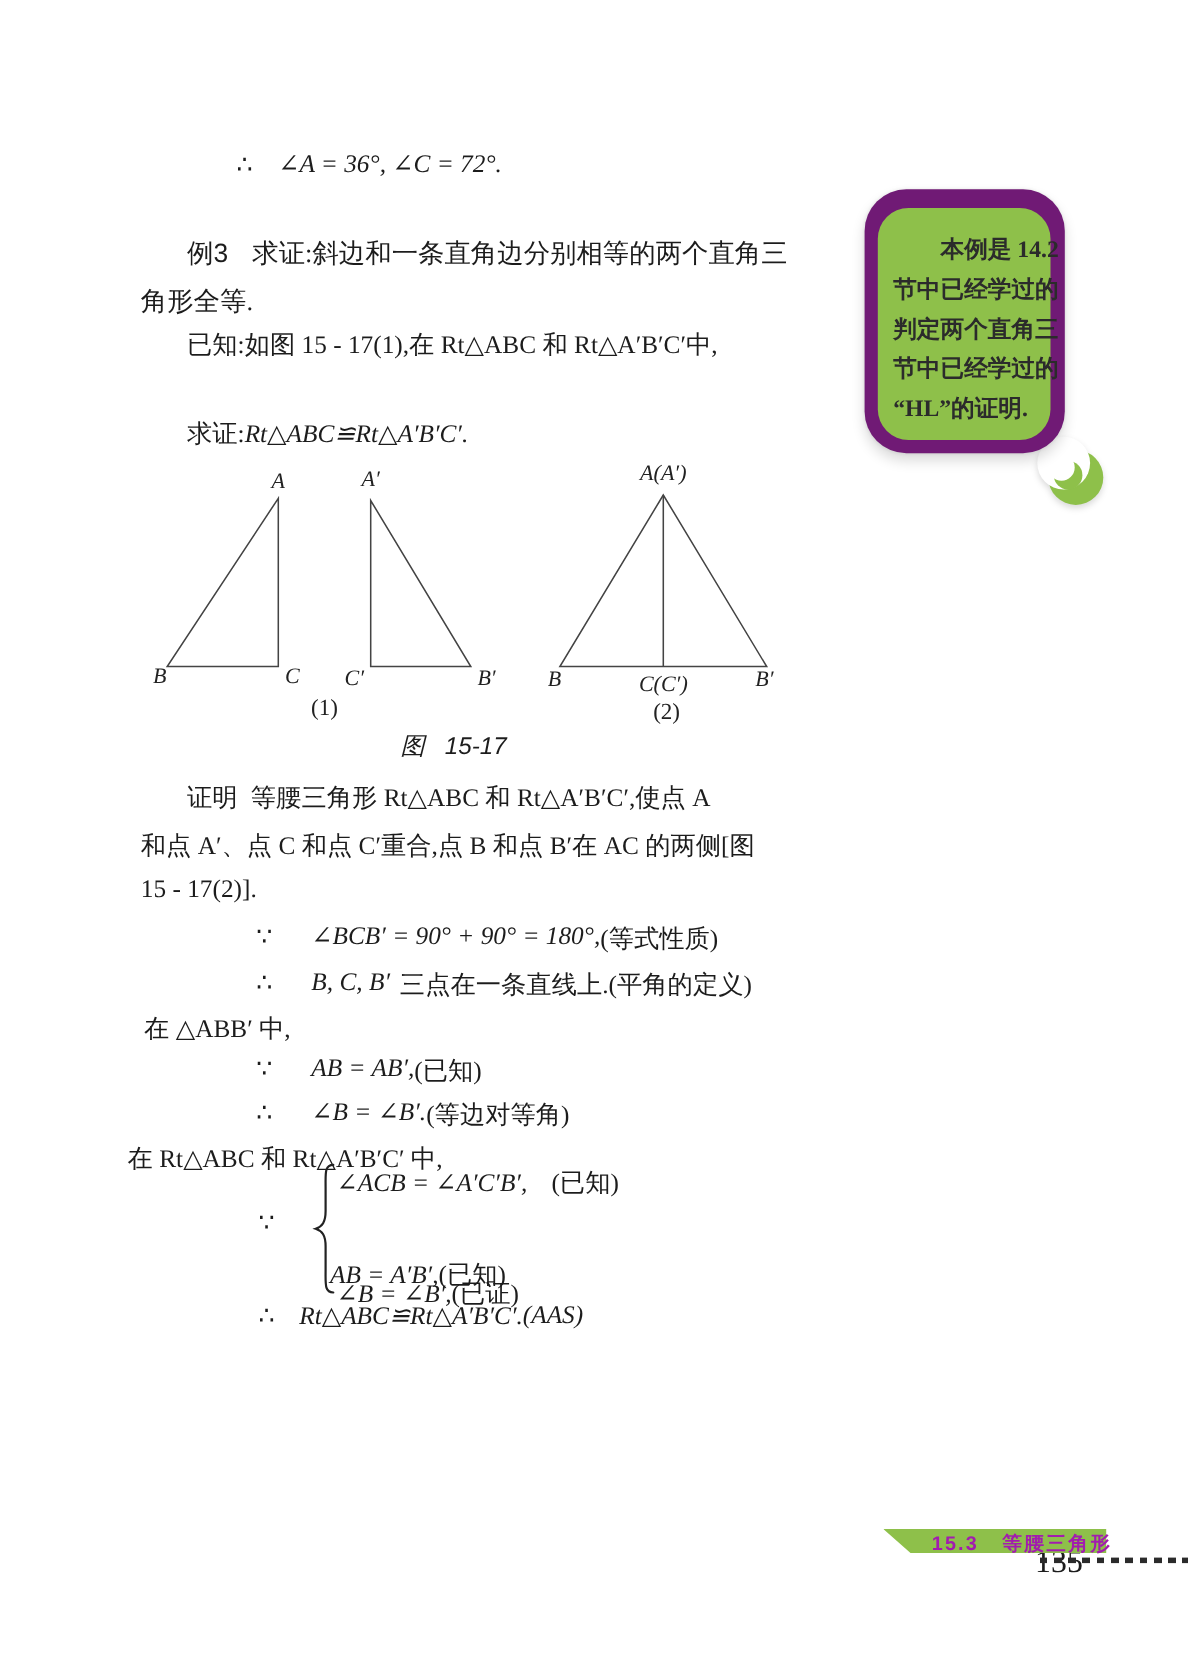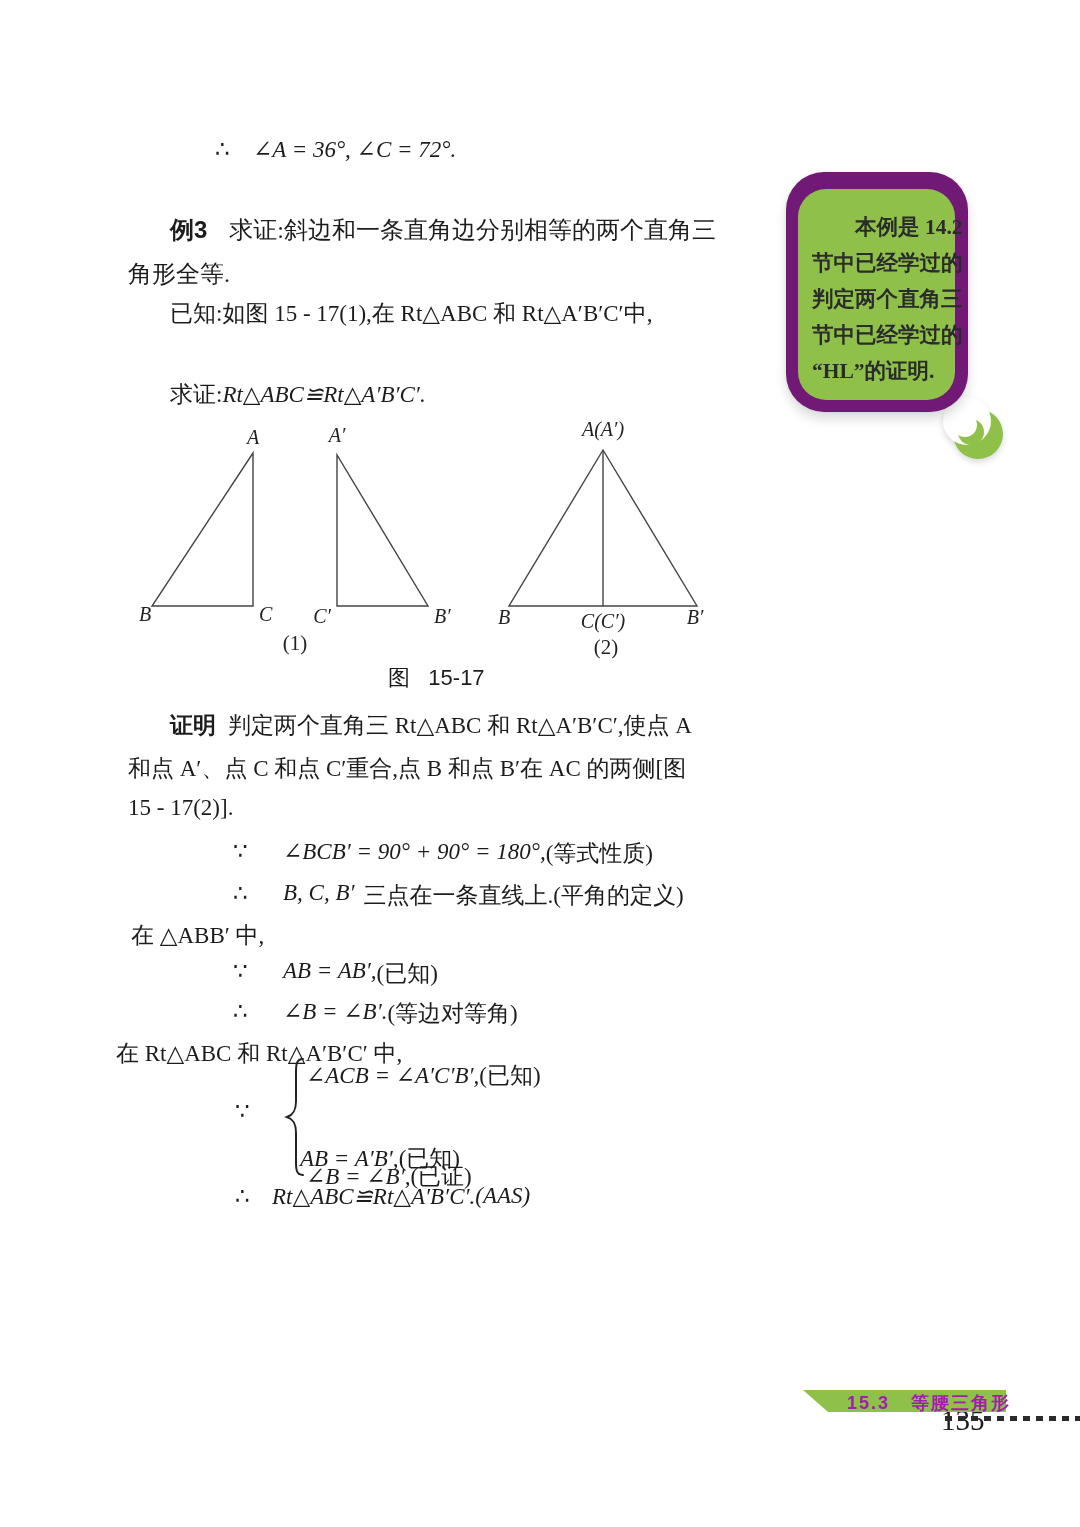--- a/index.html
+++ b/index.html
@@ -1,20 +1,20 @@
 <!DOCTYPE html>
 <html><head>
 <meta charset="utf-8">
 <style>
   html,body{margin:0;padding:0;background:#ffffff;}
   #page{position:relative;width:1080px;height:1527px;background:#ffffff;overflow:hidden;
         font-family:"Liberation Serif","DejaVu Serif",serif;color:#1c1c1c;}
   .abs{position:absolute;white-space:nowrap;}
   .math{font-family:"Liberation Serif","DejaVu Serif",serif;font-style:italic;}
-  .hei{font-family:"Liberation Sans","DejaVu Sans",sans-serif;font-weight:bold;}
+  .hei{font-family:"Liberation Sans","DejaVu Sans",sans-serif;font-weight:normal;}
   .body-size{font-size:23px;}
   .row{display:flex;align-items:baseline;}
   
   .srow{position:absolute;left:233px;}
   .srow .mark{position:absolute;left:0;top:0;font-size:23px;}
   .srow .content{position:absolute;left:50px;top:0;display:flex;white-space:nowrap;font-size:23px;}
   .reason{font-style:normal;}
   .midgap{margin-left:9px;font-style:normal;}
   
   .bubble-outer{position:absolute;left:786px;top:172px;width:182px;height:240px;background:#701a75;
@@ -91,25 +91,25 @@
     <text x="212" y="22" text-anchor="middle">A′</text>
     <text x="206" y="203" text-anchor="end">C′</text>
     <text x="309" y="203">B′</text>
     <text x="478" y="16" text-anchor="middle">A(A′)</text>
     <text x="379" y="204" text-anchor="middle">B</text>
     <text x="478" y="208" text-anchor="middle">C(C′)</text>
     <text x="570" y="204" text-anchor="middle">B′</text>
     <text class="plain" x="170" y="230" text-anchor="middle">(1)</text>
     <text class="plain" x="481" y="234" text-anchor="middle">(2)</text>
   </svg>
-  <div class="abs caption" style="left:388px;top:663px;">图   15-17</div>
+  <div class="abs caption" style="left:364px;top:663px;font-style:italic;">图   15-17</div>
 
   <div class="abs row body-size" style="left:170px;top:710px;">
     <span class="hei" style="margin-right:12px;font-size:23px;">证明</span>
-    <span>判定两个直角三 Rt△ABC 和 Rt△A′B′C′,使点 A</span>
+    <span>等腰三角形 Rt△ABC 和 Rt△A′B′C′,使点 A</span>
   </div>
   <div class="abs body-size" style="left:128px;top:753px;">和点 A′、点 C 和点 C′重合,点 B 和点 B′在 AC 的两侧[图</div>
   <div class="abs body-size" style="left:128px;top:795px;">15 - 17(2)].</div>
 
   <div class="srow" style="top:838px;">
     <span class="mark">∵</span>
     <span class="content">
       <span class="math">∠BCB′ = 90° + 90° = 180°,</span>
       <span class="reason">(等式性质)</span>
     </span>
@@ -136,21 +136,21 @@
       <span class="math">∠B = ∠B′.</span>
       <span class="reason">(等边对等角)</span>
     </span>
   </div>
   <div class="abs body-size" style="left:116px;top:1038px;">在 Rt△ABC 和 Rt△A′B′C′ 中,</div>
 
   <div class="abs body-size" style="left:235px;top:1098px;">∵</div>
   <svg class="abs" style="left:284px;top:1056px;" width="22" height="122" viewBox="0 0 22 122">
     <path d="M19,3 C11,3 12,11 12,23 L12,45 C12,55 9,59 3,61 C9,63 12,67 12,77 L12,99 C12,111 11,119 19,119" fill="none" stroke="#222" stroke-width="2" stroke-linecap="round"></path>
   </svg>
-  <div class="abs row body-size" style="left:306px;top:1060px;">
+  <div class="abs row body-size" style="left:306px;top:1060px;gap:22px;">
     <span class="math">∠ACB = ∠A′C′B′,</span>
     <span>(已知)</span>
   </div>
   <div class="abs row body-size" style="left:306px;top:1161px;">
     <span class="math">∠B = ∠B′,</span>
     <span>(已证)</span>
   </div>
   <div class="abs row body-size" style="left:300px;top:1143px;">
     <span class="math">AB = A′B′,</span>
     <span>(已知)</span>

